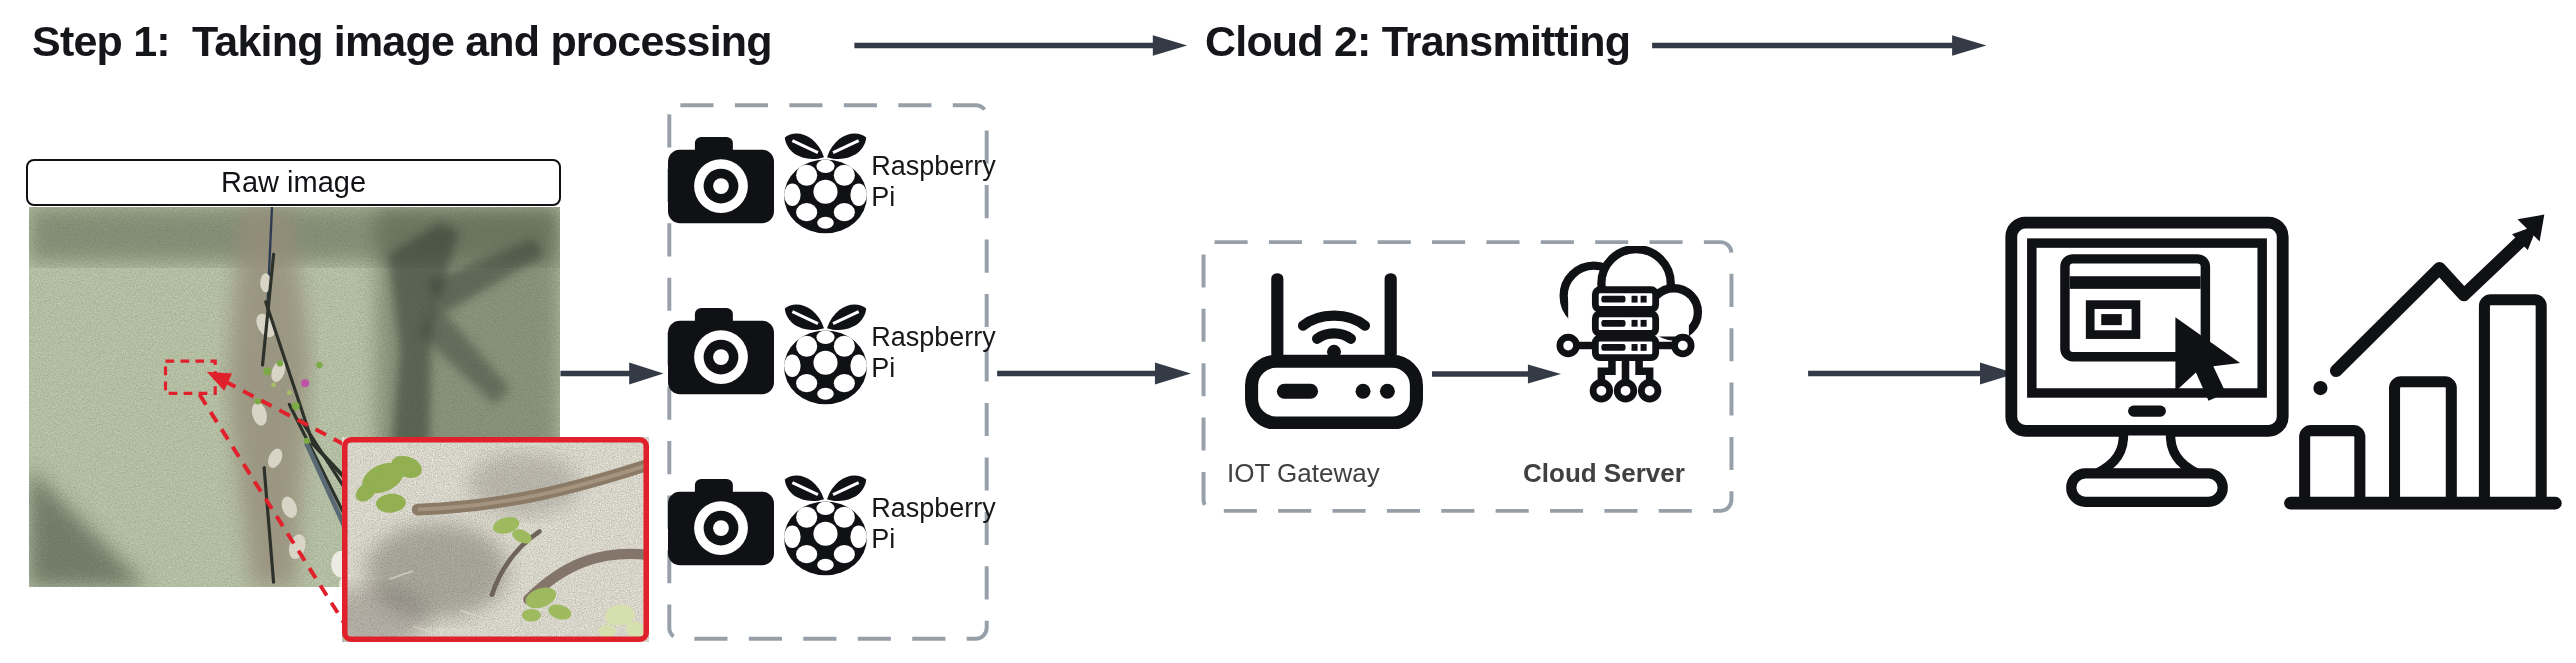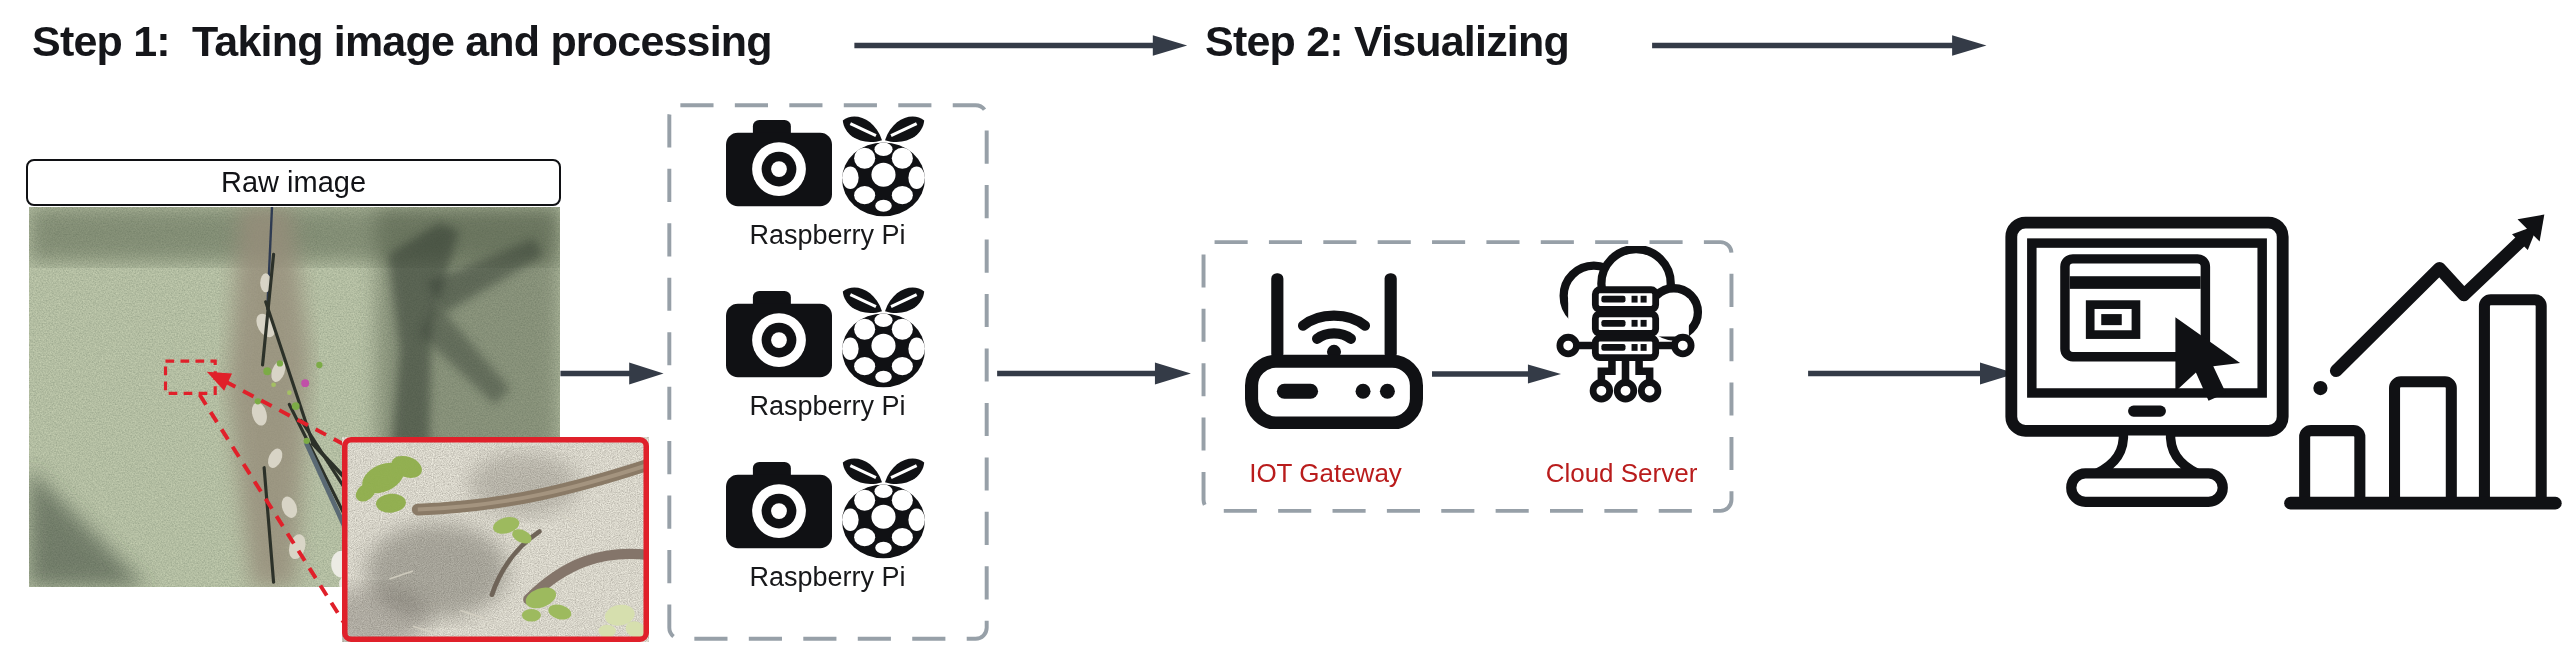--- a/index.html
+++ b/index.html
@@ -5,46 +5,46 @@
   html,body{margin:0;padding:0;background:#ffffff;}
   .stage{
     position:relative;width:2576px;height:664px;background:#ffffff;
     font-family:"Liberation Sans",sans-serif;overflow:hidden;padding-left:40px;
   }
   .title{
     position:absolute;top:17.4px;font-weight:bold;font-size:43px;line-height:49px;
     color:#15161a;white-space:pre;letter-spacing:-0.8px;
   }
   .abs{position:absolute;}
-  .lbl{position:absolute;color:#b91c1c;text-align:center;}
+  .lbl{position:absolute;color:#404040;}
   .raw-card{
     position:absolute;left:26px;top:159px;width:531px;height:43px;
     background:#ffffff;border:2.4px solid #101114;border-radius:8px;
     display:flex;align-items:center;justify-content:center;
     font-size:29px;color:#111216;z-index:3;
   }
   .photo{position:absolute;left:29px;top:207px;width:531px;height:380px;z-index:1;}
   .inset{position:absolute;left:342px;top:437px;width:307px;height:205px;z-index:6;}
   .overlay{position:absolute;left:0;top:0;width:2576px;height:664px;z-index:5;pointer-events:none;}
   .dashedbox{position:absolute;z-index:2;}
-  .unit{position:absolute;left:668px;width:319px;height:140px;display:flex;flex-direction:column;align-items:center;z-index:3;}
+  .unit{position:absolute;left:668px;width:319px;height:140px;display:flex;align-items:center;z-index:3;}
   .unit-icons{display:flex;align-items:center;gap:6.3px;height:109px;}
   .unit-label{font-size:27px;color:#17181a;margin-top:3.2px;}
   .lbl-gw{left:1227px;width:197px;top:458px;font-size:26px;}
-  .lbl-cs{left:1523px;width:197px;top:458px;font-size:26px;}
+  .lbl-cs{left:1523px;width:197px;top:458px;font-size:26px;font-weight:bold;}
   .lbl-web{left:2178px;width:316px;top:524px;font-size:27px;}
   svg{display:block;}
 </style>
 </head>
 <body>
 
 <div class="stage">
 
   <div class="title" style="left:32px;">Step 1:  Taking image and processing</div>
-  <div class="title" style="left:1205px;">Step 2: Visualizing</div>
+  <div class="title" style="left:1205px;">Cloud 2: Transmitting</div>
 
   <svg class="abs" style="left:851px;top:33px;" width="338" height="25" viewBox="0 0 428 32">
     <line x1="2" y1="16" x2="388" y2="16" stroke="#343b47" stroke-width="7"></line>
     <polygon points="428,16 384,3 384,29" fill="#343b47"></polygon>
   </svg>
   <svg class="abs" style="left:1649px;top:33px;" width="339" height="25" viewBox="0 0 430 32">
     <line x1="2" y1="16" x2="390" y2="16" stroke="#343b47" stroke-width="7"></line>
     <polygon points="430,16 386,3 386,29" fill="#343b47"></polygon>
   </svg>
 

